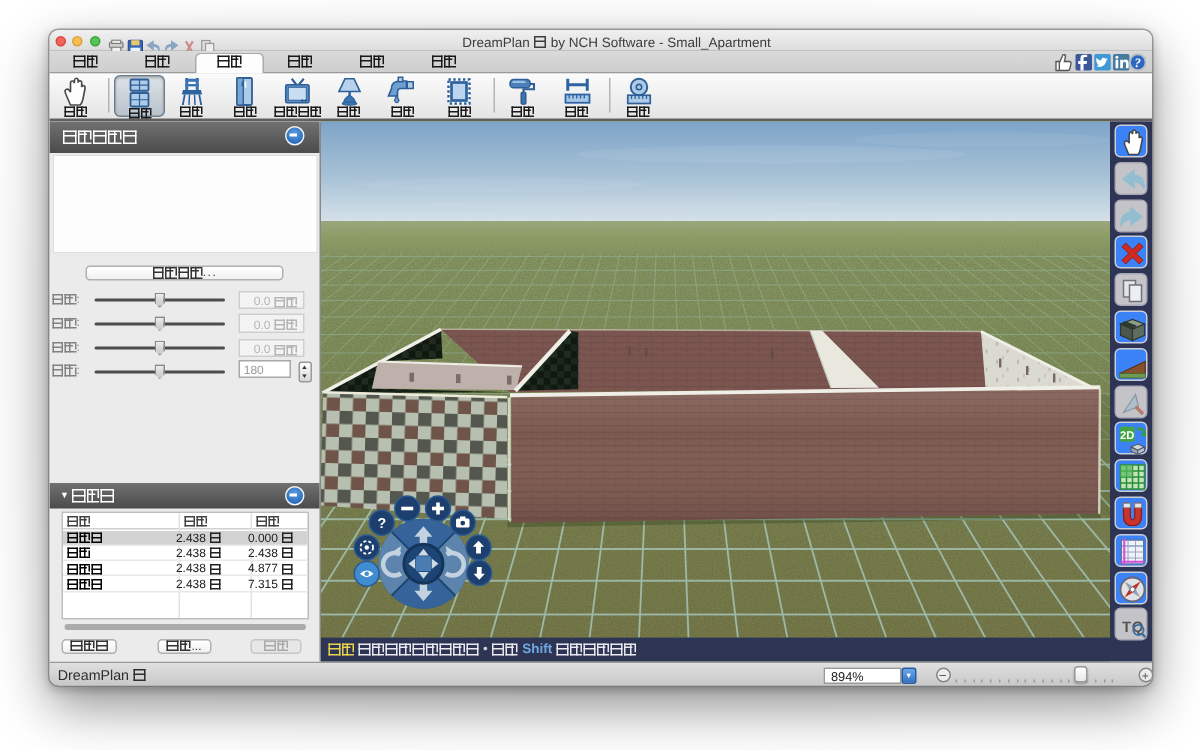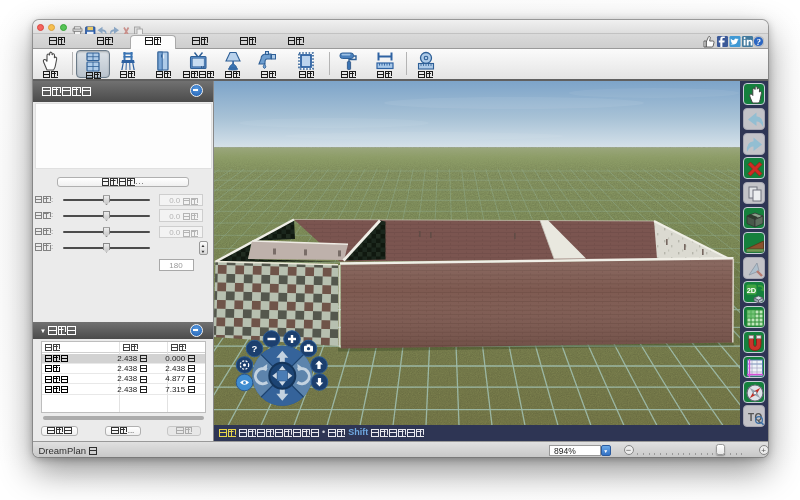--- a/index.html
+++ b/index.html
@@ -27,21 +27,21 @@
 .btn.dis{background:#e7e7e7;border-color:#c6c6c6;color:#aaa}
 .thumb{position:absolute;width:7px;height:10px;background:linear-gradient(#ececec,#c6c6c6);border:1px solid #8a8a8a;clip-path:polygon(0 0,100% 0,100% 65%,50% 100%,0 65%)}
 .val{position:absolute;height:12.5px;background:#f3f3f3;border:1px solid #cecece;font-size:8px;line-height:9.5px;color:#b5b5b5;text-align:right;padding:1.5px 3px 0 0;white-space:nowrap}
 .val.on{background:#fff;border-color:#a8a8a8;padding-left:3px}
 .spin{position:absolute;width:9px;height:14px;border:1px solid #999;border-radius:2px;background:linear-gradient(#fcfcfc,#d8d8d8)}
 .spin i{display:block;font-style:normal;font-size:5px;line-height:6px;text-align:center;color:#333;transform:scaleY(.8)}
 .num{position:absolute;top:1.3px;font-size:8px;line-height:8px;color:#222;white-space:nowrap}
 #vp{position:absolute;left:181px;top:60.5px;width:526px;height:360px;background:#7d9e4e}
 #hint{position:absolute;left:0;top:344.5px;width:526px;height:15.5px;background:#2e3554;color:#e8e8ee;font-size:9px;line-height:15.5px;white-space:nowrap}
 #rstrip{position:absolute;left:707px;top:60.5px;width:28px;height:360px;background:#2e3554}
-.rbtn{position:absolute;left:3px;width:22px;height:22px;background:#15803d;border-radius:4px;border:1px solid #c8cdd8}
+.rbtn{position:absolute;left:3px;width:22px;height:22px;background:#3b82f6;border-radius:4px;border:1px solid #c8cdd8}
 .rbtn.dis{background:#c3c3c8;border-color:#a8a8b4}
 .rbtn svg{display:block}
 #sbar{position:absolute;left:0;top:420.5px;width:100%;height:16.5px;background:linear-gradient(#e0e0e0,#c8c8c8);border-top:1px solid #999;border-radius:0 0 6px 6px}
 .k,.k2{display:inline-block;vertical-align:middle;margin:0 0.5px;background:
  linear-gradient(currentColor,currentColor) 0 0/100% 1px no-repeat,
  linear-gradient(currentColor,currentColor) 0 46%/100% 1px no-repeat,
  linear-gradient(currentColor,currentColor) 0 100%/100% 1px no-repeat,
  linear-gradient(currentColor,currentColor) 0 0/1px 100% no-repeat,
  linear-gradient(currentColor,currentColor) 100% 0/1px 100% no-repeat}
 .k2{background:
@@ -70,20 +70,21 @@
           <rect x="3.5" y="5.5" width="6" height="4.5" fill="#f2f2f2" stroke="#7a7a7a" stroke-width="0.7"></rect>
           <rect x="14.5" y="0.8" width="9.5" height="9.8" rx="1" fill="#3567b2" stroke="#24488a" stroke-width="0.7"></rect>
           <rect x="16.5" y="0.8" width="5.5" height="3.4" fill="#e8c96b"></rect>
           <rect x="16" y="5.8" width="6.5" height="4.8" fill="#eef2f8"></rect>
           <path d="M34.5,10.5 Q35.5,5.5 31.5,5.2 L31.5,7.8 L26.5,4.2 L31.5,0.8 L31.5,3.2 Q37.5,4 34.5,10.5 Z" fill="#8aa6c4"></path>
           <path d="M40,10.5 Q39,5.5 43,5.2 L43,7.8 L48,4.2 L43,0.8 L43,3.2 Q37,4 40,10.5 Z" fill="#8aa6c4"></path>
           <path d="M53,1.5 L57.5,9.5 M57.5,1.5 L53,9.5" stroke="#c98f8a" stroke-width="1.6"></path>
           <rect x="63.5" y="1" width="5.5" height="7" fill="#ddd" stroke="#999" stroke-width="0.8"></rect>
           <rect x="66" y="3" width="5.5" height="7" fill="#eee" stroke="#999" stroke-width="0.8"></rect>
         </svg>
+        <div id="title">DreamPlan <b class="k c85"></b> by NCH Software - Small_Apartment</div>
       </div>
       <div id="tabs">
         <div id="atab"></div>
         <div class="tab" style="left:15.5px"><b class="k c8"></b><b class="k2 c8"></b></div>
         <div class="tab" style="left:63.0px"><b class="k c8"></b><b class="k2 c8"></b></div>
         <div class="tab" style="left:111.5px"><b class="k c8"></b><b class="k2 c8"></b></div>
         <div class="tab" style="left:158.5px"><b class="k c8"></b><b class="k2 c8"></b></div>
         <div class="tab" style="left:206.5px"><b class="k c8"></b><b class="k2 c8"></b></div>
         <div class="tab" style="left:254.10000000000002px"><b class="k c8"></b><b class="k2 c8"></b></div>
         <svg width="62" height="13" viewBox="0 0 62 13" style="position:absolute;right:4px;top:1.5px">
@@ -245,21 +246,21 @@
         <div style="position:absolute;left:30px;top:134.4px;width:87px;height:1.8px;background:#4c4c4c;border-radius:1px"></div>
         <div class="thumb" style="left:70px;top:130.4px"></div>
         <div class="val" style="left:125.5px;top:128.9px;width:44px">0.0 <b class="k c75"></b><b class="k2 c75"></b></div>
         <div style="position:absolute;left:1px;top:147.2px;color:#828282"><b class="k c8"></b><b class="k2 c8"></b><span style="font-size:8px">:</span></div>
         <div style="position:absolute;left:30px;top:150.7px;width:87px;height:1.8px;background:#4c4c4c;border-radius:1px"></div>
         <div class="thumb" style="left:70px;top:146.7px"></div>
         <div class="val" style="left:125.5px;top:145.2px;width:44px">0.0 <b class="k c75"></b><b class="k2 c75"></b></div>
         <div style="position:absolute;left:1px;top:162.8px;color:#828282"><b class="k c8"></b><b class="k2 c8"></b><span style="font-size:8px">:</span></div>
         <div style="position:absolute;left:30px;top:166.3px;width:87px;height:1.8px;background:#4c4c4c;border-radius:1px"></div>
         <div class="thumb" style="left:70px;top:162.3px"></div>
-        <div class="val on" style="left:125.5px;top:178px;width:35px;text-align:center;color:#9a9a9a">180</div>
+        <div class="val on" style="left:125.5px;top:159px;width:35px;text-align:left;color:#9a9a9a">180</div>
         <div class="spin" style="left:165.5px;top:160.3px">
           <i>▲</i>
           <i>▼</i>
         </div>
         <div class="phead" style="top:241.5px;height:17px">
           <span style="margin-left:7px;font-size:6px;color:#fff">▼&nbsp;</span>
           <span><b class="k c9"></b><b class="k2 c9"></b><b class="k c9"></b></span>
           <div class="minus" style="top:2px"></div>
         </div>
         <div style="position:absolute;left:7.5px;top:260.5px;width:165px;height:71.5px;background:#fff;border:1px solid #bdbdbd">

